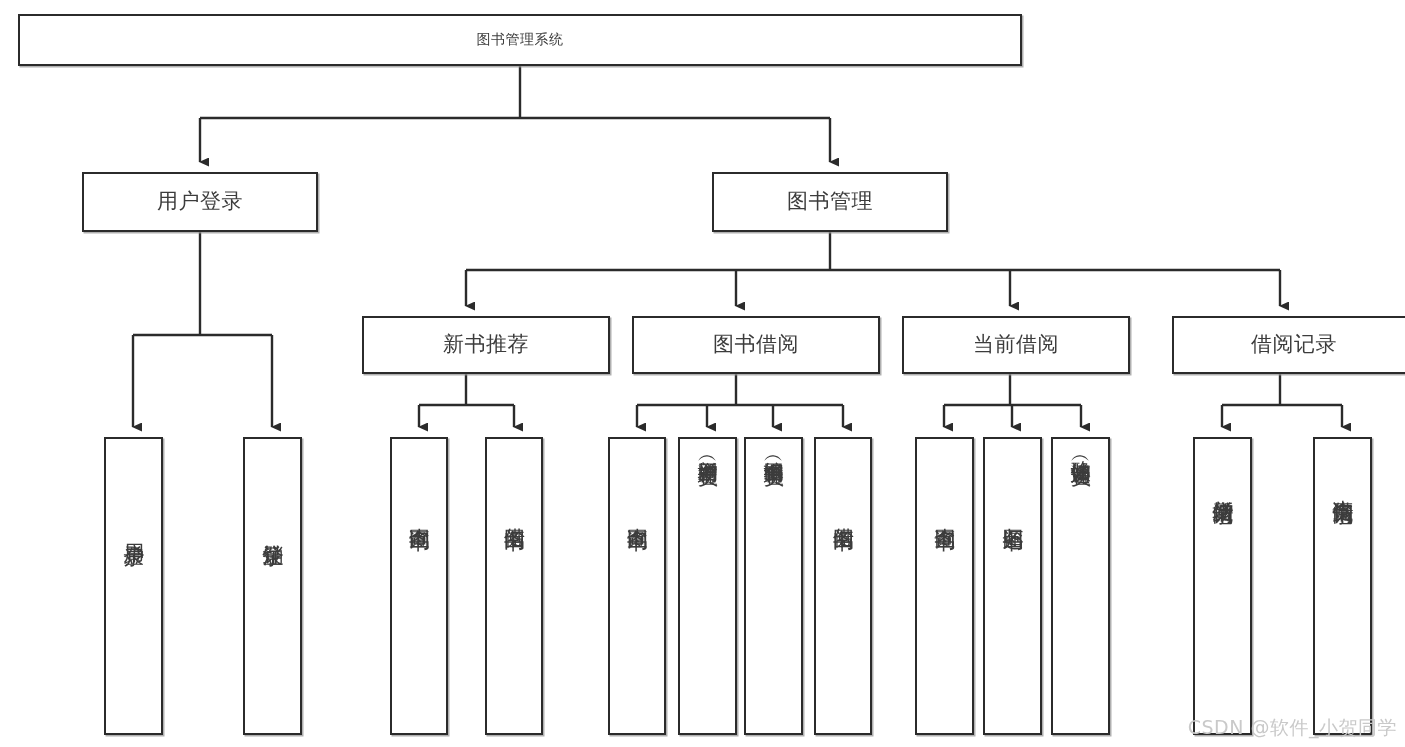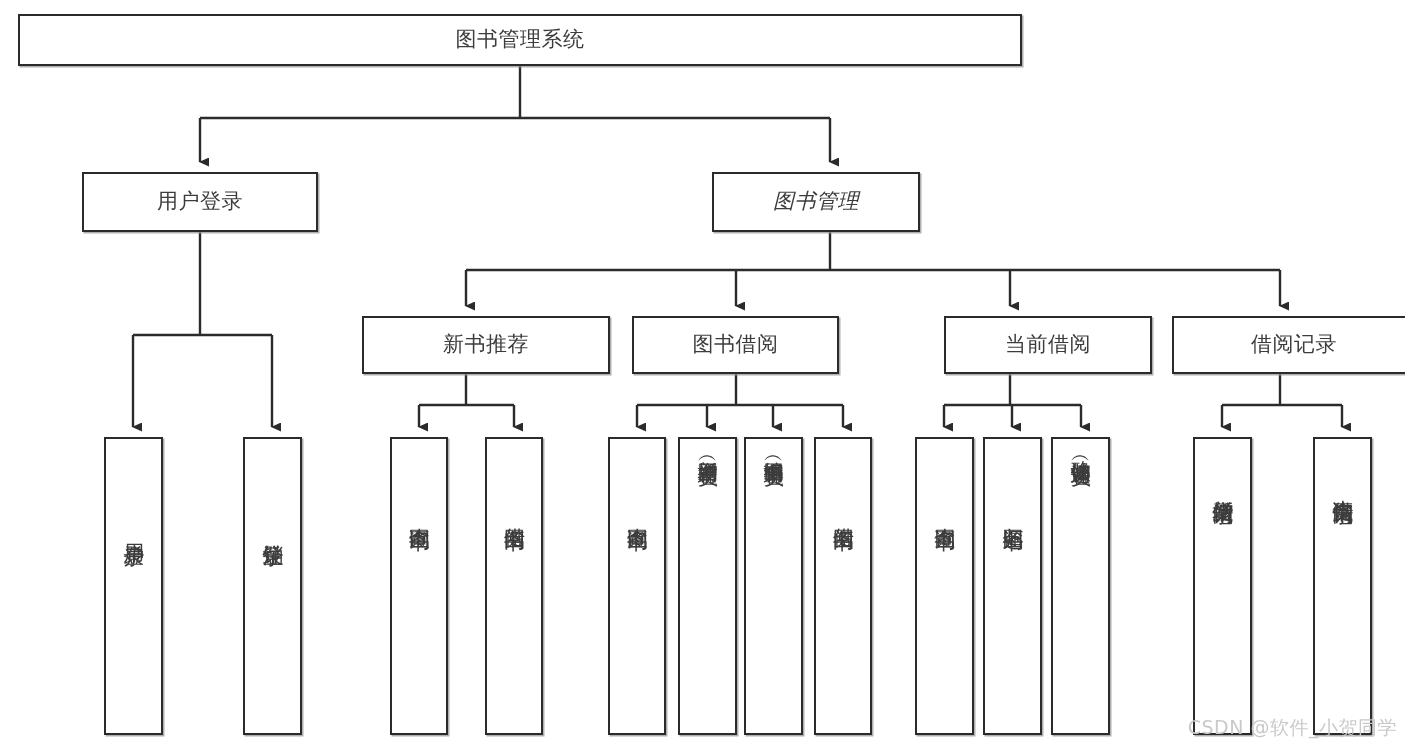--- a/index.html
+++ b/index.html
@@ -47,21 +47,21 @@
     white-space: nowrap;
     color: #3c3c3c;
   }
   
   .node.horiz .label {
     font-size: 21px;
     line-height: 1.1;
     letter-spacing: 0.5px;
   }
   .node.root .label {
-    font-size: 21px;
+    font-size: 14px;
   }
   
   .node.vert {
     align-items: flex-start;
     justify-content: center;
     padding-top: 6px;
   }
   .node.vert .label {
     writing-mode: vertical-rl;
     text-orientation: upright;
@@ -141,31 +141,31 @@
     </g>
   </svg>
 
   <div class="node horiz root" style="left:18px; top:14px; width:1004px; height:52px;">
     <span class="label">图书管理系统</span>
   </div>
 
   <div class="node horiz" style="left:82px; top:172px; width:236px; height:60px;">
     <span class="label">用户登录</span>
   </div>
-  <div class="node horiz" style="left:712px; top:172px; width:208px; height:60px;font-style:italic;">
+  <div class="node horiz" style="left:712px; top:172px; width:236px; height:60px;">
     <span class="label">图书管理</span>
   </div>
 
   <div class="node horiz" style="left:362px; top:316px; width:248px; height:58px;">
     <span class="label">新书推荐</span>
   </div>
-  <div class="node horiz" style="left:632px; top:316px; width:207px; height:58px;">
+  <div class="node horiz" style="left:632px; top:316px; width:248px; height:58px;">
     <span class="label">图书借阅</span>
   </div>
-  <div class="node horiz" style="left:944px; top:316px; width:208px; height:58px;">
+  <div class="node horiz" style="left:902px; top:316px; width:228px; height:58px;">
     <span class="label">当前借阅</span>
   </div>
   <div class="node horiz" style="left:1172px; top:316px; width:244px; height:58px;">
     <span class="label">借阅记录</span>
   </div>
 
   <div class="node vert" style="left:104px; top:437px; width:59px; height:298px; padding-top:88px;">
     <span class="label">用户登录</span>
   </div>
   <div class="node vert" style="left:243px; top:437px; width:59px; height:298px; padding-top:88px;">

